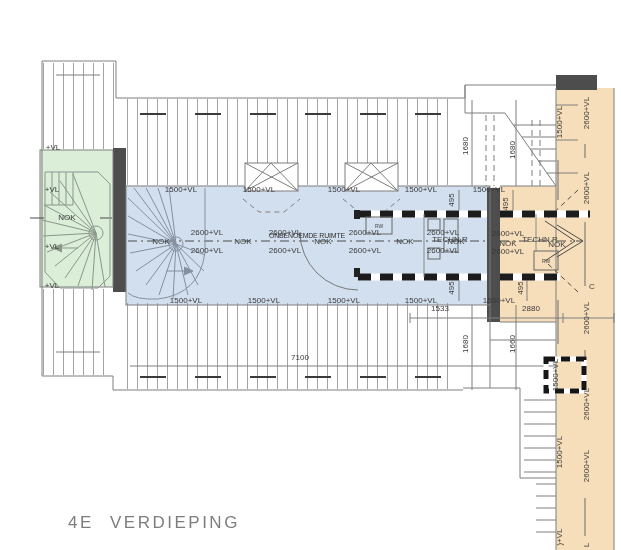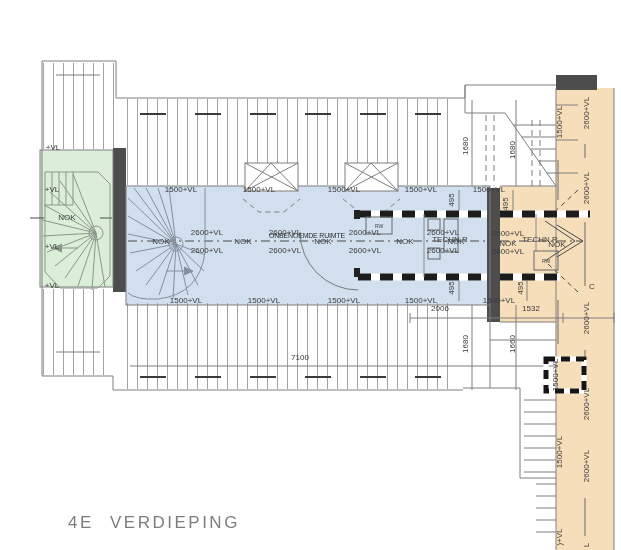--- a/index.html
+++ b/index.html
@@ -183,18 +183,18 @@
 
   <span class="lb rot" style="left:466px;top:146px;">1680</span>
   <span class="lb rot" style="left:513px;top:150px;">1680</span>
   <span class="lb rot" style="left:466px;top:344px;">1680</span>
   <span class="lb rot" style="left:513px;top:344px;">1660</span>
   <span class="lb rot" style="left:452px;top:200px;">495</span>
   <span class="lb rot" style="left:506px;top:204px;">495</span>
   <span class="lb rot" style="left:452px;top:288px;">495</span>
   <span class="lb rot" style="left:521px;top:288px;">495</span>
   <span class="lb" style="left:300px;top:358px;">7100</span>
-  <span class="lb" style="left:440px;top:309px;">2006</span>
-  <span class="lb" style="left:531px;top:309px;">1532</span>
+  <span class="lb" style="left:440px;top:309px;">1533</span>
+  <span class="lb" style="left:531px;top:309px;">2880</span>
 
   <span class="title" style="left:68px;top:513px;">4E VERDIEPING</span>
 
 </div>
 
 </body></html>

